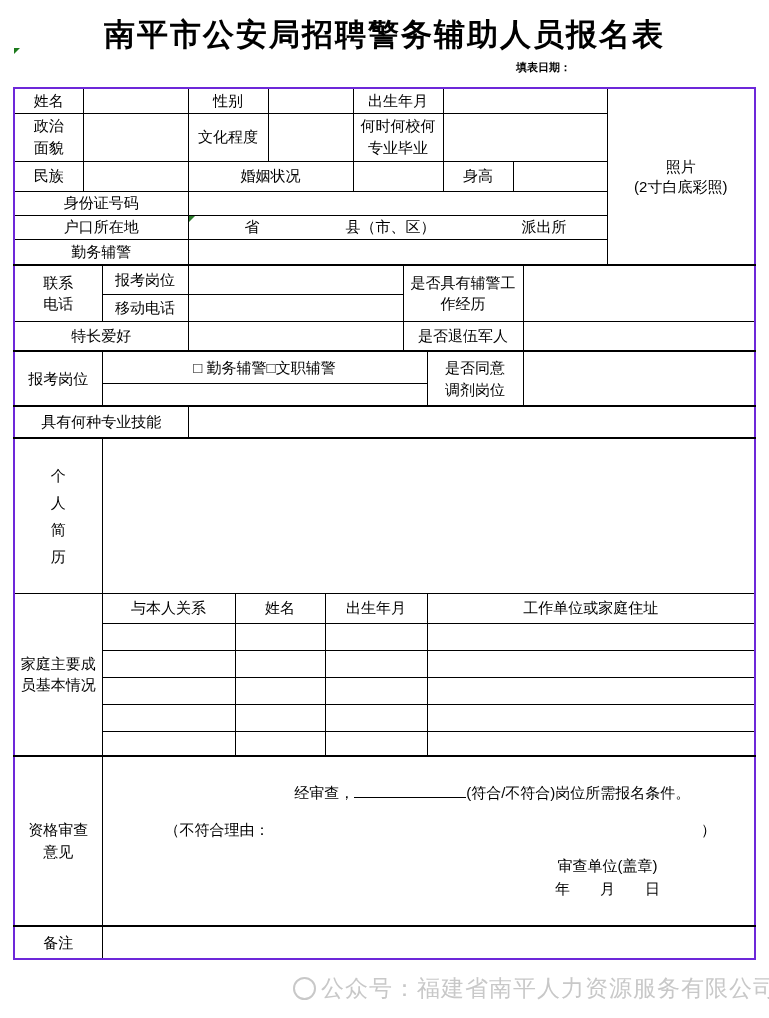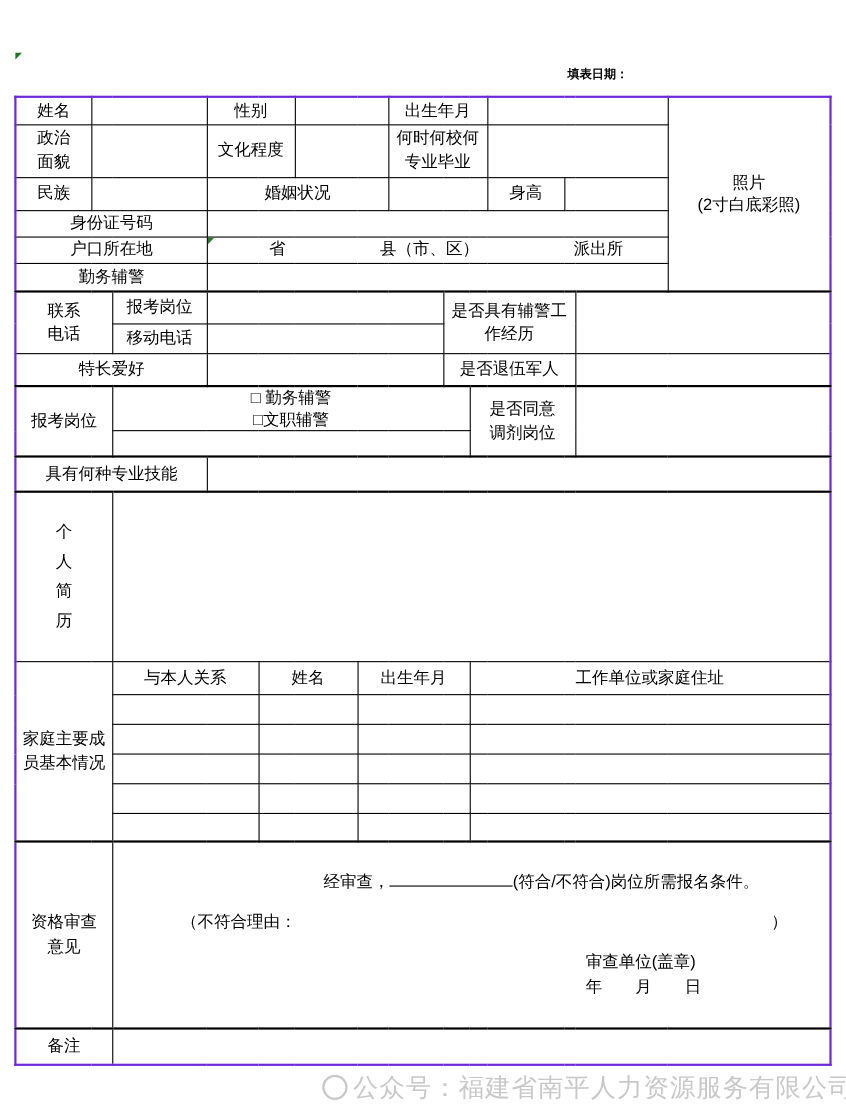--- a/index.html
+++ b/index.html
@@ -19,38 +19,39 @@
   tr.thick > td{border-top-width:2px;}
 
   .wrap{margin:0 auto;line-height:1.45;}
   .vert{width:16px;margin:0 auto;word-break:break-all;line-height:27px;}
 
   .household-cell{position:relative;}
   .household-flex{display:flex;justify-content:space-between;padding:0 40px 0 56px;}
   .cell-tri{position:absolute;left:0;top:0;width:0;height:0;
          border-top:6px solid #2a7a2a;border-right:6px solid transparent;}
 
-  .opts{display:flex;justify-content:center;flex-direction:column;}
+  .opts{display:flex;justify-content:center;}
 
   td.review-cell{vertical-align:top;text-align:left;}
   .rv-line1{padding-left:128px;}
   .blankline{display:inline-block;width:112px;height:15px;border-bottom:1px solid #000;}
   .rv-line2{margin-top:18px;display:flex;justify-content:space-between;padding:0 38px 0 62px;}
-  .rv-sign{margin-top:14px;margin-left:430px;text-align:left;line-height:1.55;width:150px;}
+  .rv-sign{margin-top:14px;margin-left:430px;text-align:center;line-height:1.55;width:150px;}
 
   .footer-note{position:absolute;left:8px;top:965px;width:730px;font-size:16px;line-height:18px;}
   .watermark{position:absolute;left:293px;top:973px;display:flex;align-items:center;gap:5px;
          color:#c8c8c8;font-size:23px;white-space:nowrap;letter-spacing:1px;}
   .wm-circle{width:19px;height:19px;border:2px solid #c8c8c8;border-radius:50%;flex:none;}
 </style>
 </head>
 <body>
 
 <div class="page">
 
+  <div class="title">南平市公安局招聘警务辅助人员报名表</div>
   <div class="corner-flag"></div>
   <div class="date-label">填表日期：</div>
 
   <table class="form">
     <colgroup>
       <col style="width:69px">
         <col style="width:19px">
         <col style="width:86px">
         <col style="width:47px">
       <col style="width:33px">

